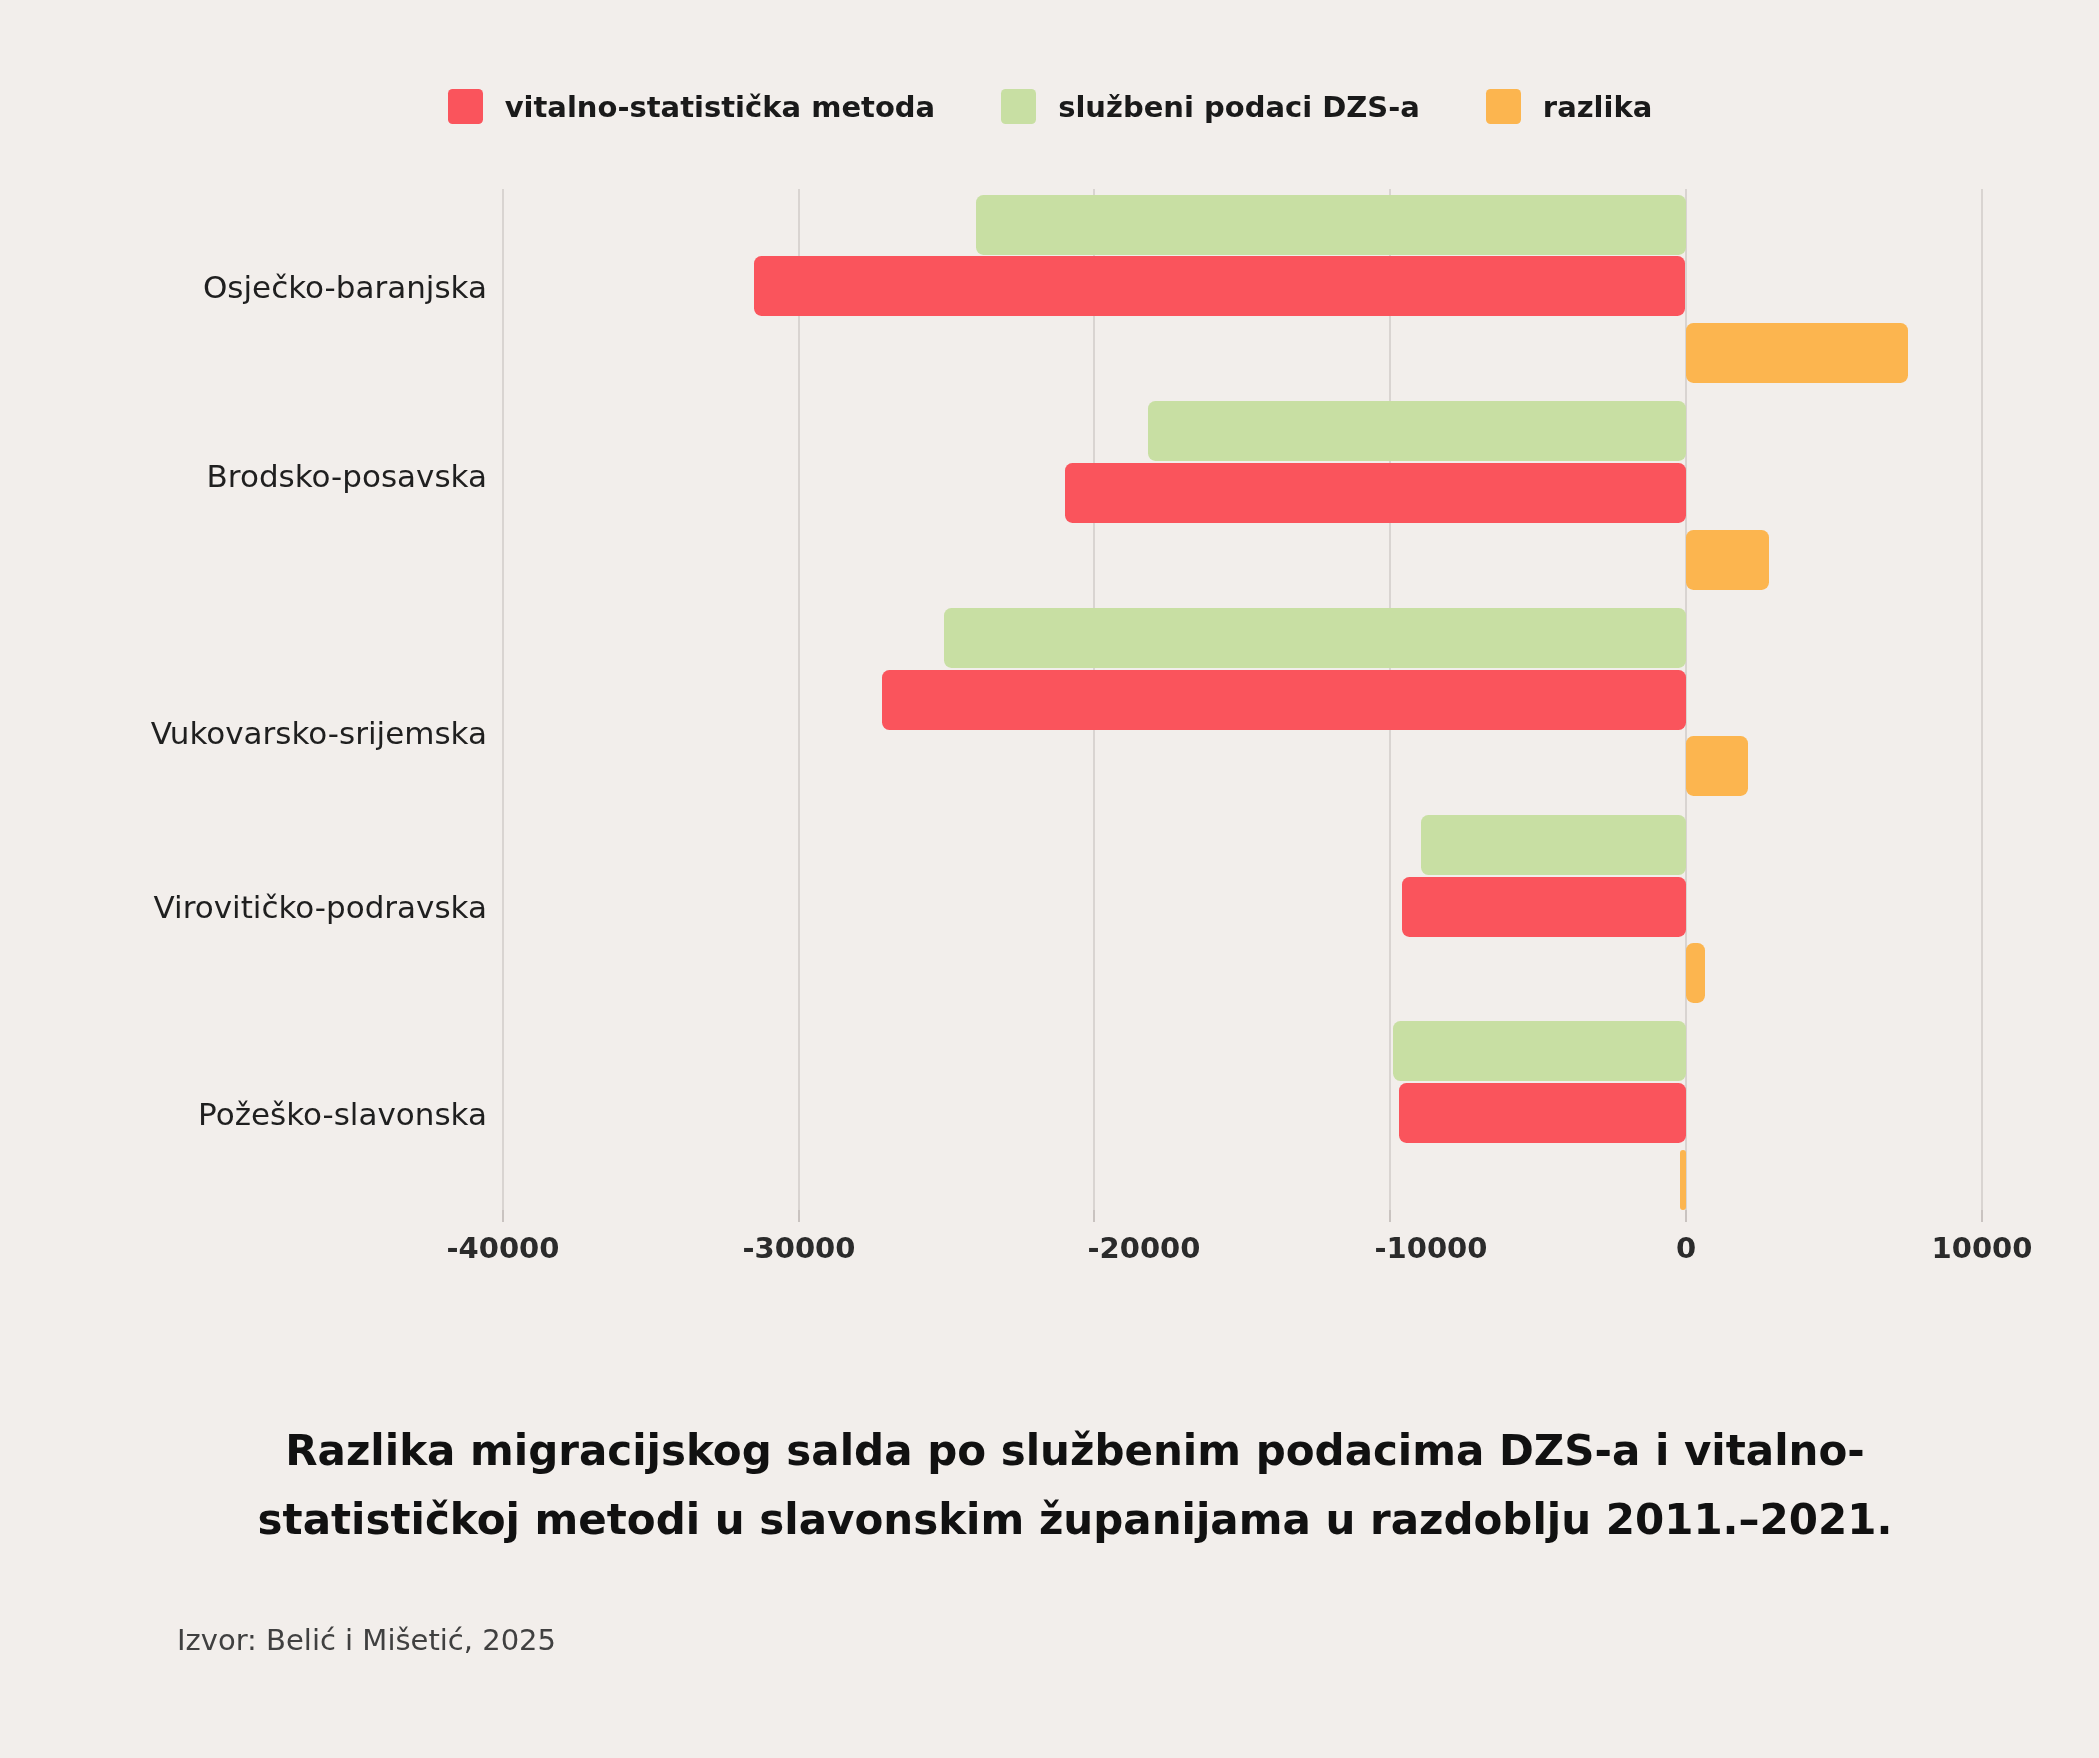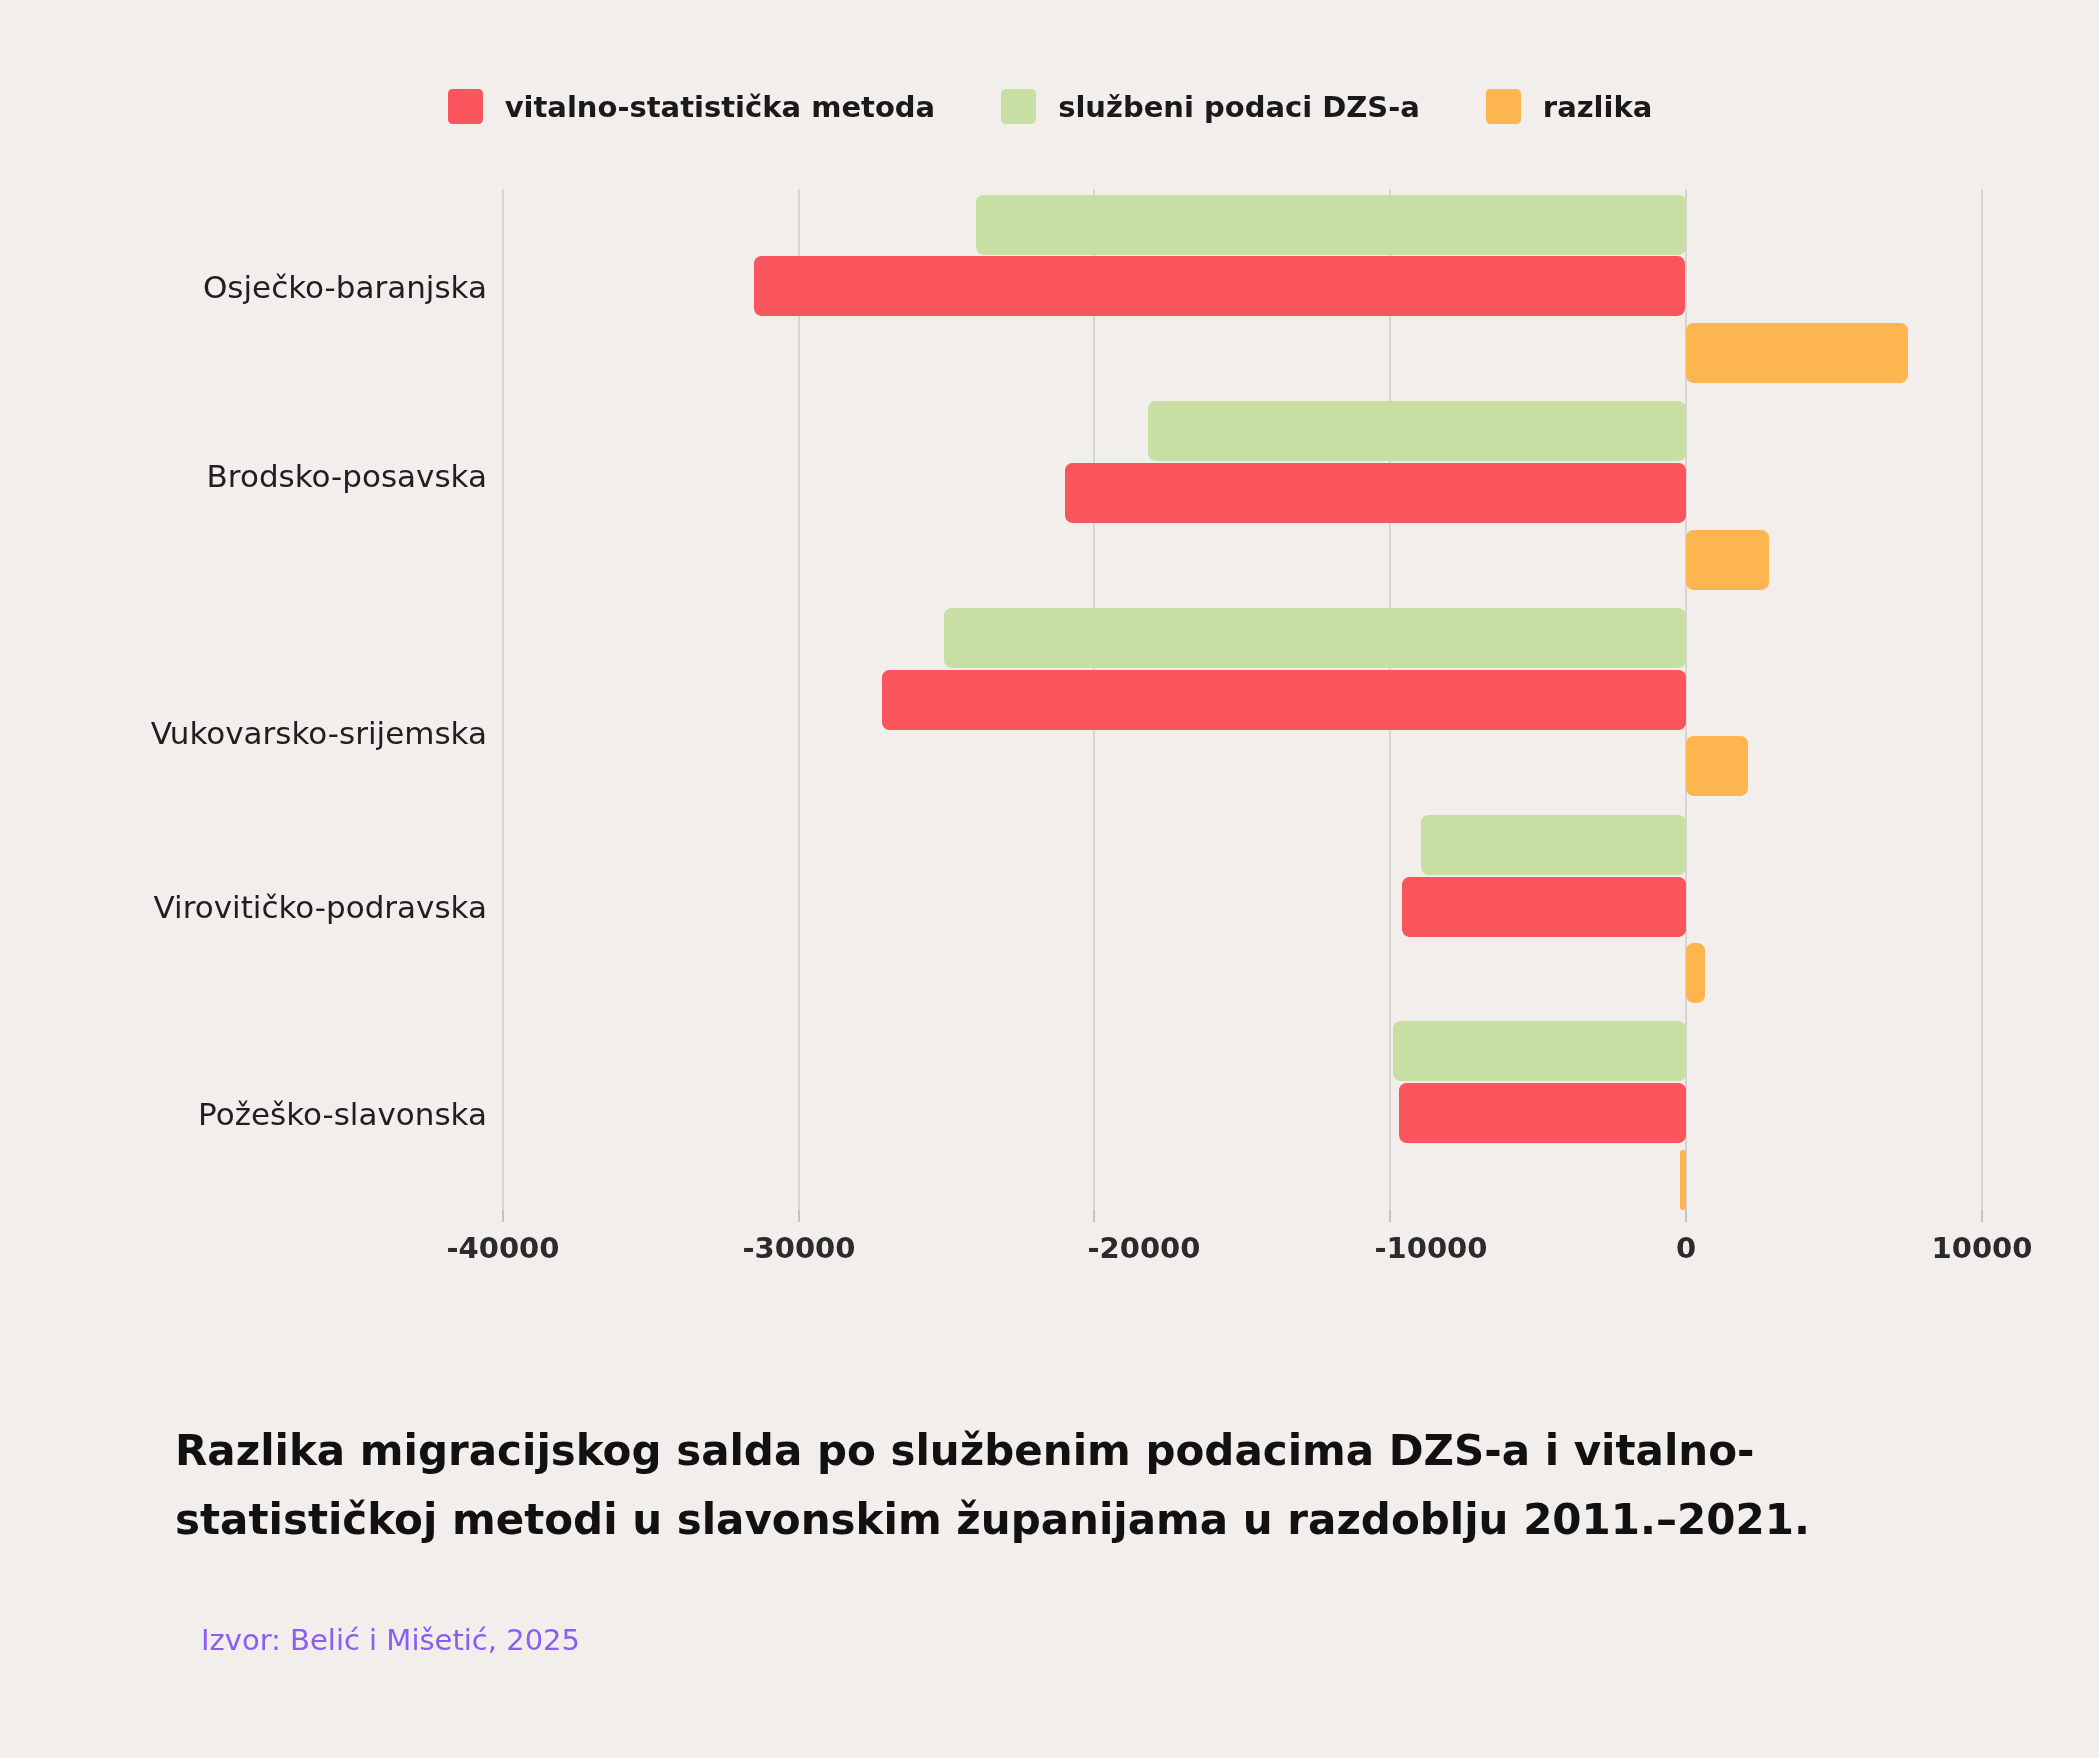--- a/index.html
+++ b/index.html
@@ -25,25 +25,25 @@
   .ylabel {
     position: absolute; width: 415px; left: 72px; text-align: right;
     font-size: 31px; color: #1f1f1f; transform: translateY(-50%); white-space: nowrap;
   }
   .xlabel {
     position: absolute; top: 1231px; transform: translateX(-50%);
     font-size: 29px; color: #2b2b2b; white-space: nowrap; font-weight: bold;
   }
   #title {
     position: absolute; left: 175px; top: 1416px; width: 1800px;
-    font-size: 42px; font-weight: bold; color: #111; line-height: 1.65;
+    font-size: 42px; font-weight: bold; color: #111; line-height: 1.65; text-align: center;
   }
   #source {
     position: absolute; left: 177px; top: 1623px;
-    font-size: 29px; color: #8b5cf6; margin-left: 24px;
+    font-size: 29px; color: #404040;
   }
 </style>
 </head>
 <body>
 
 <div id="canvas">
   <div id="legend">
       <div class="legend-item">
         <span class="legend-swatch" style="background: rgb(250, 84, 92);"></span>
         <span class="legend-label">vitalno-statistička metoda</span>

